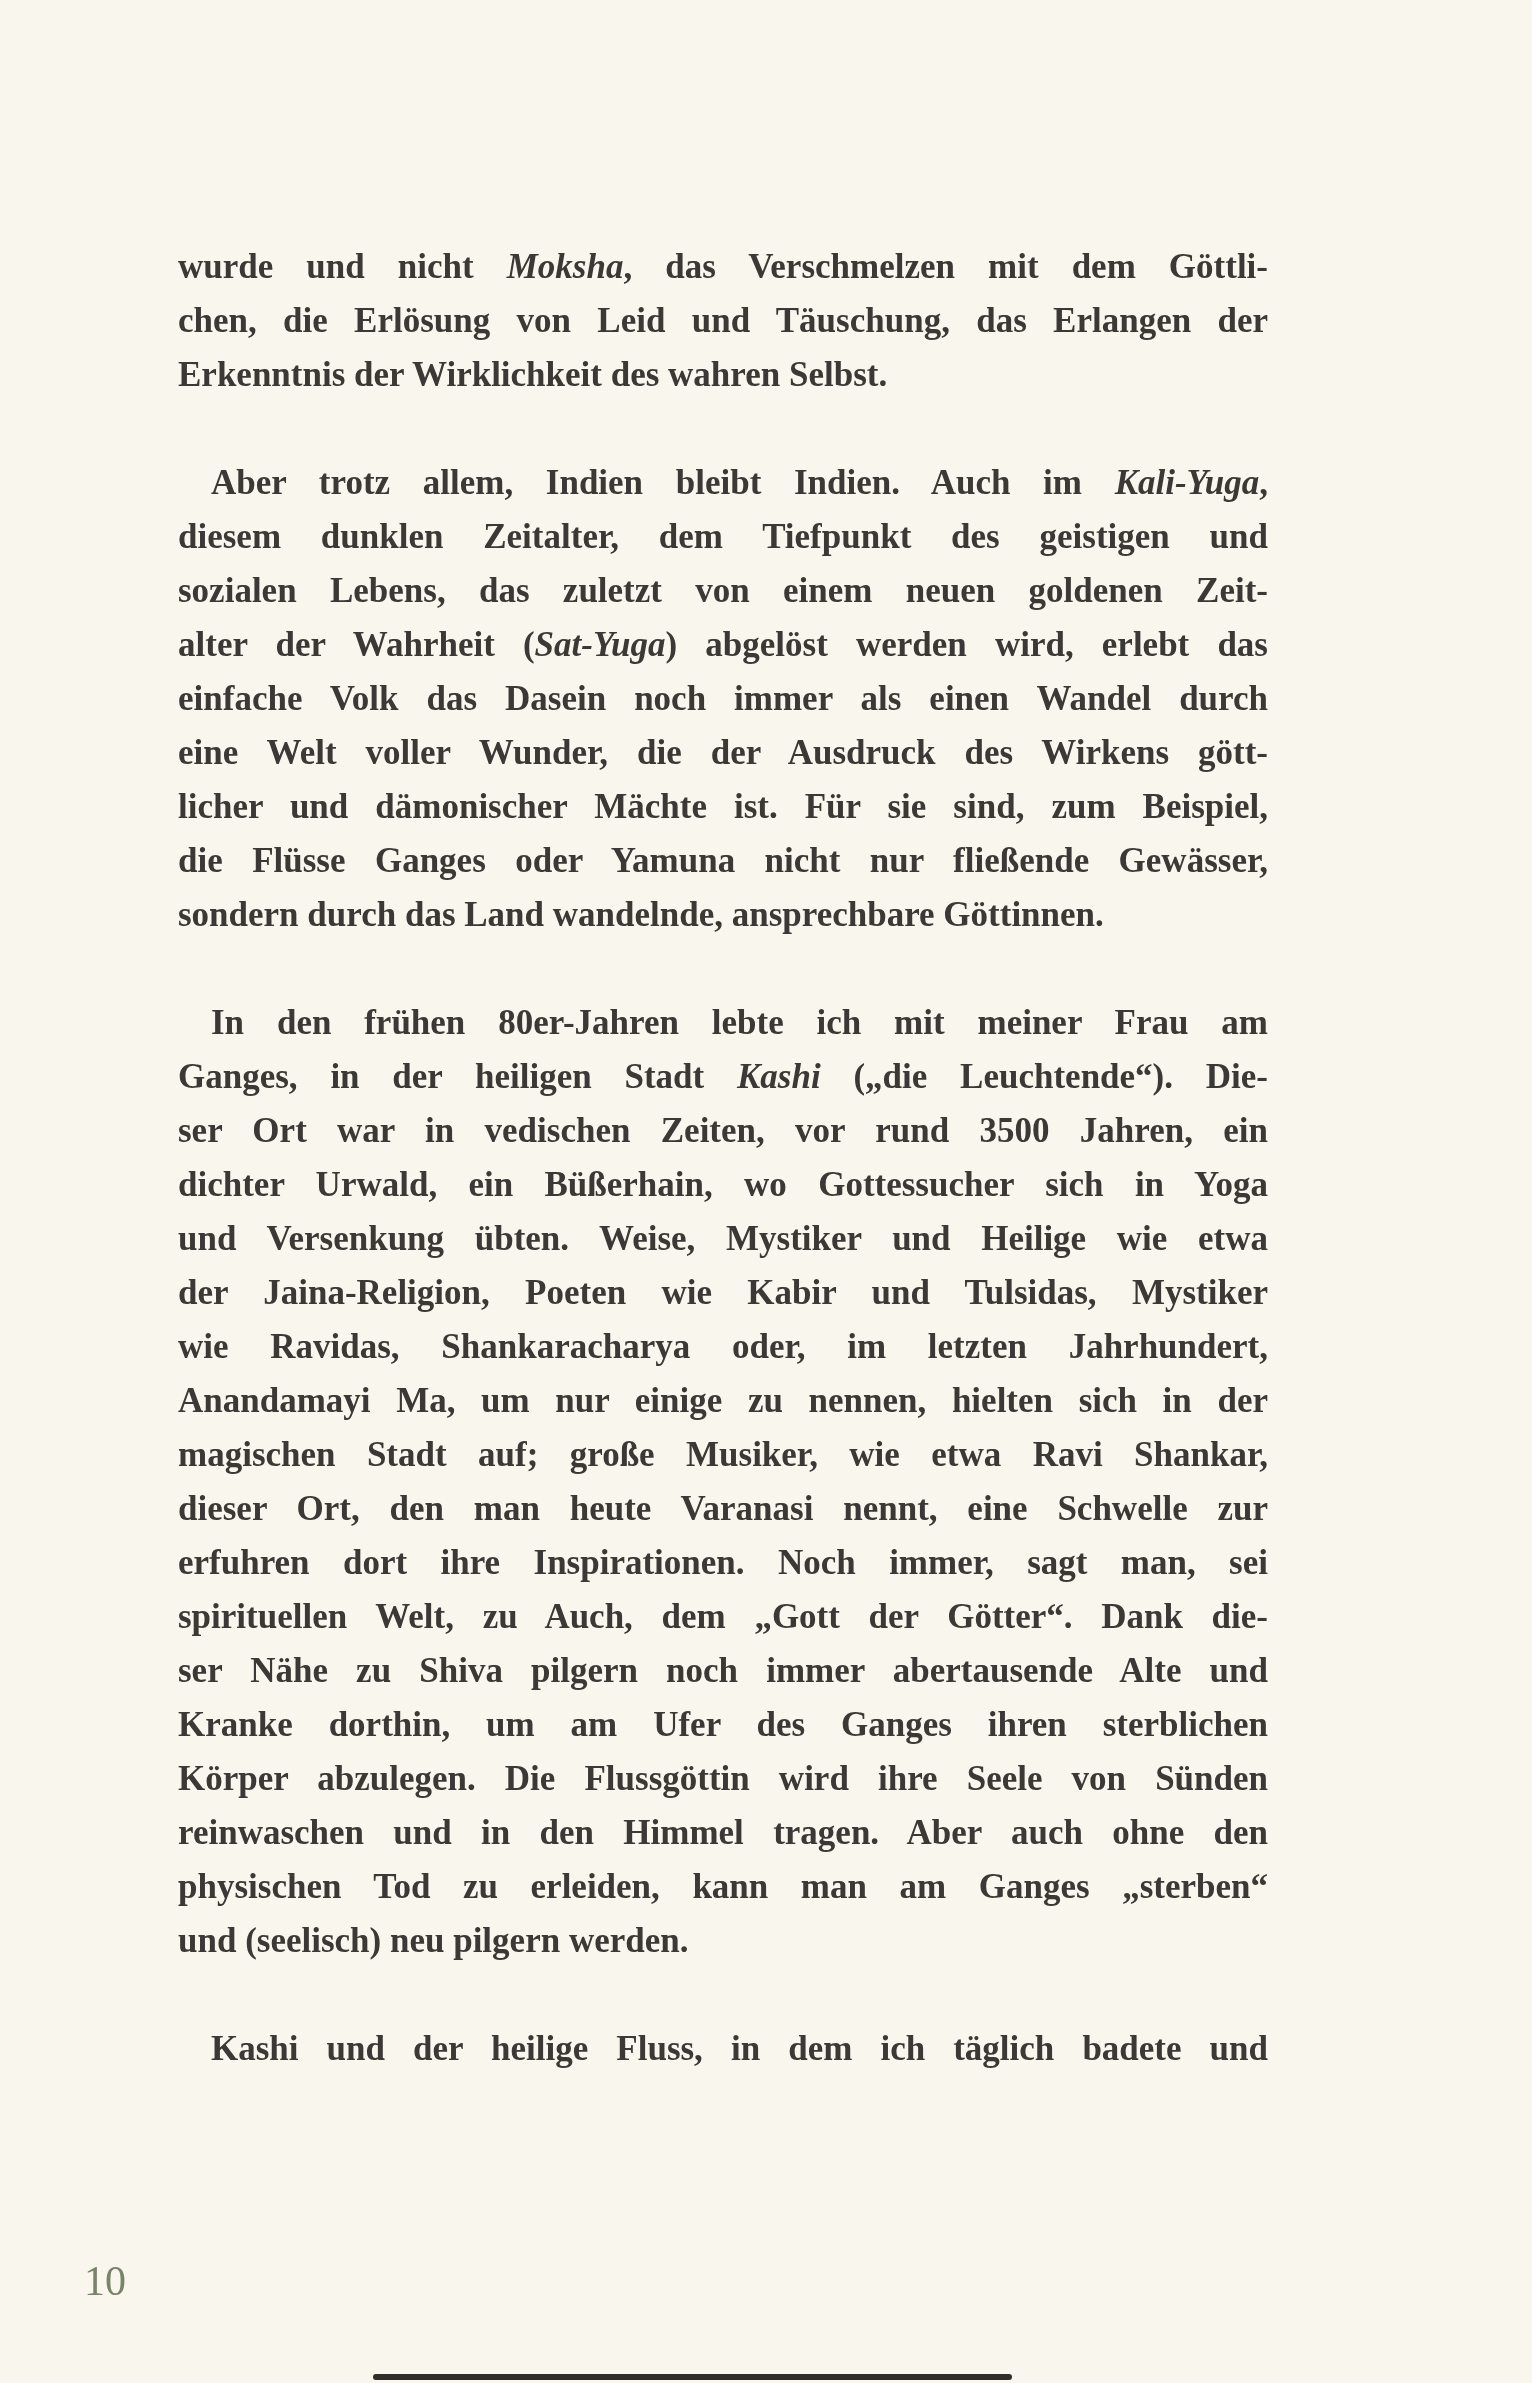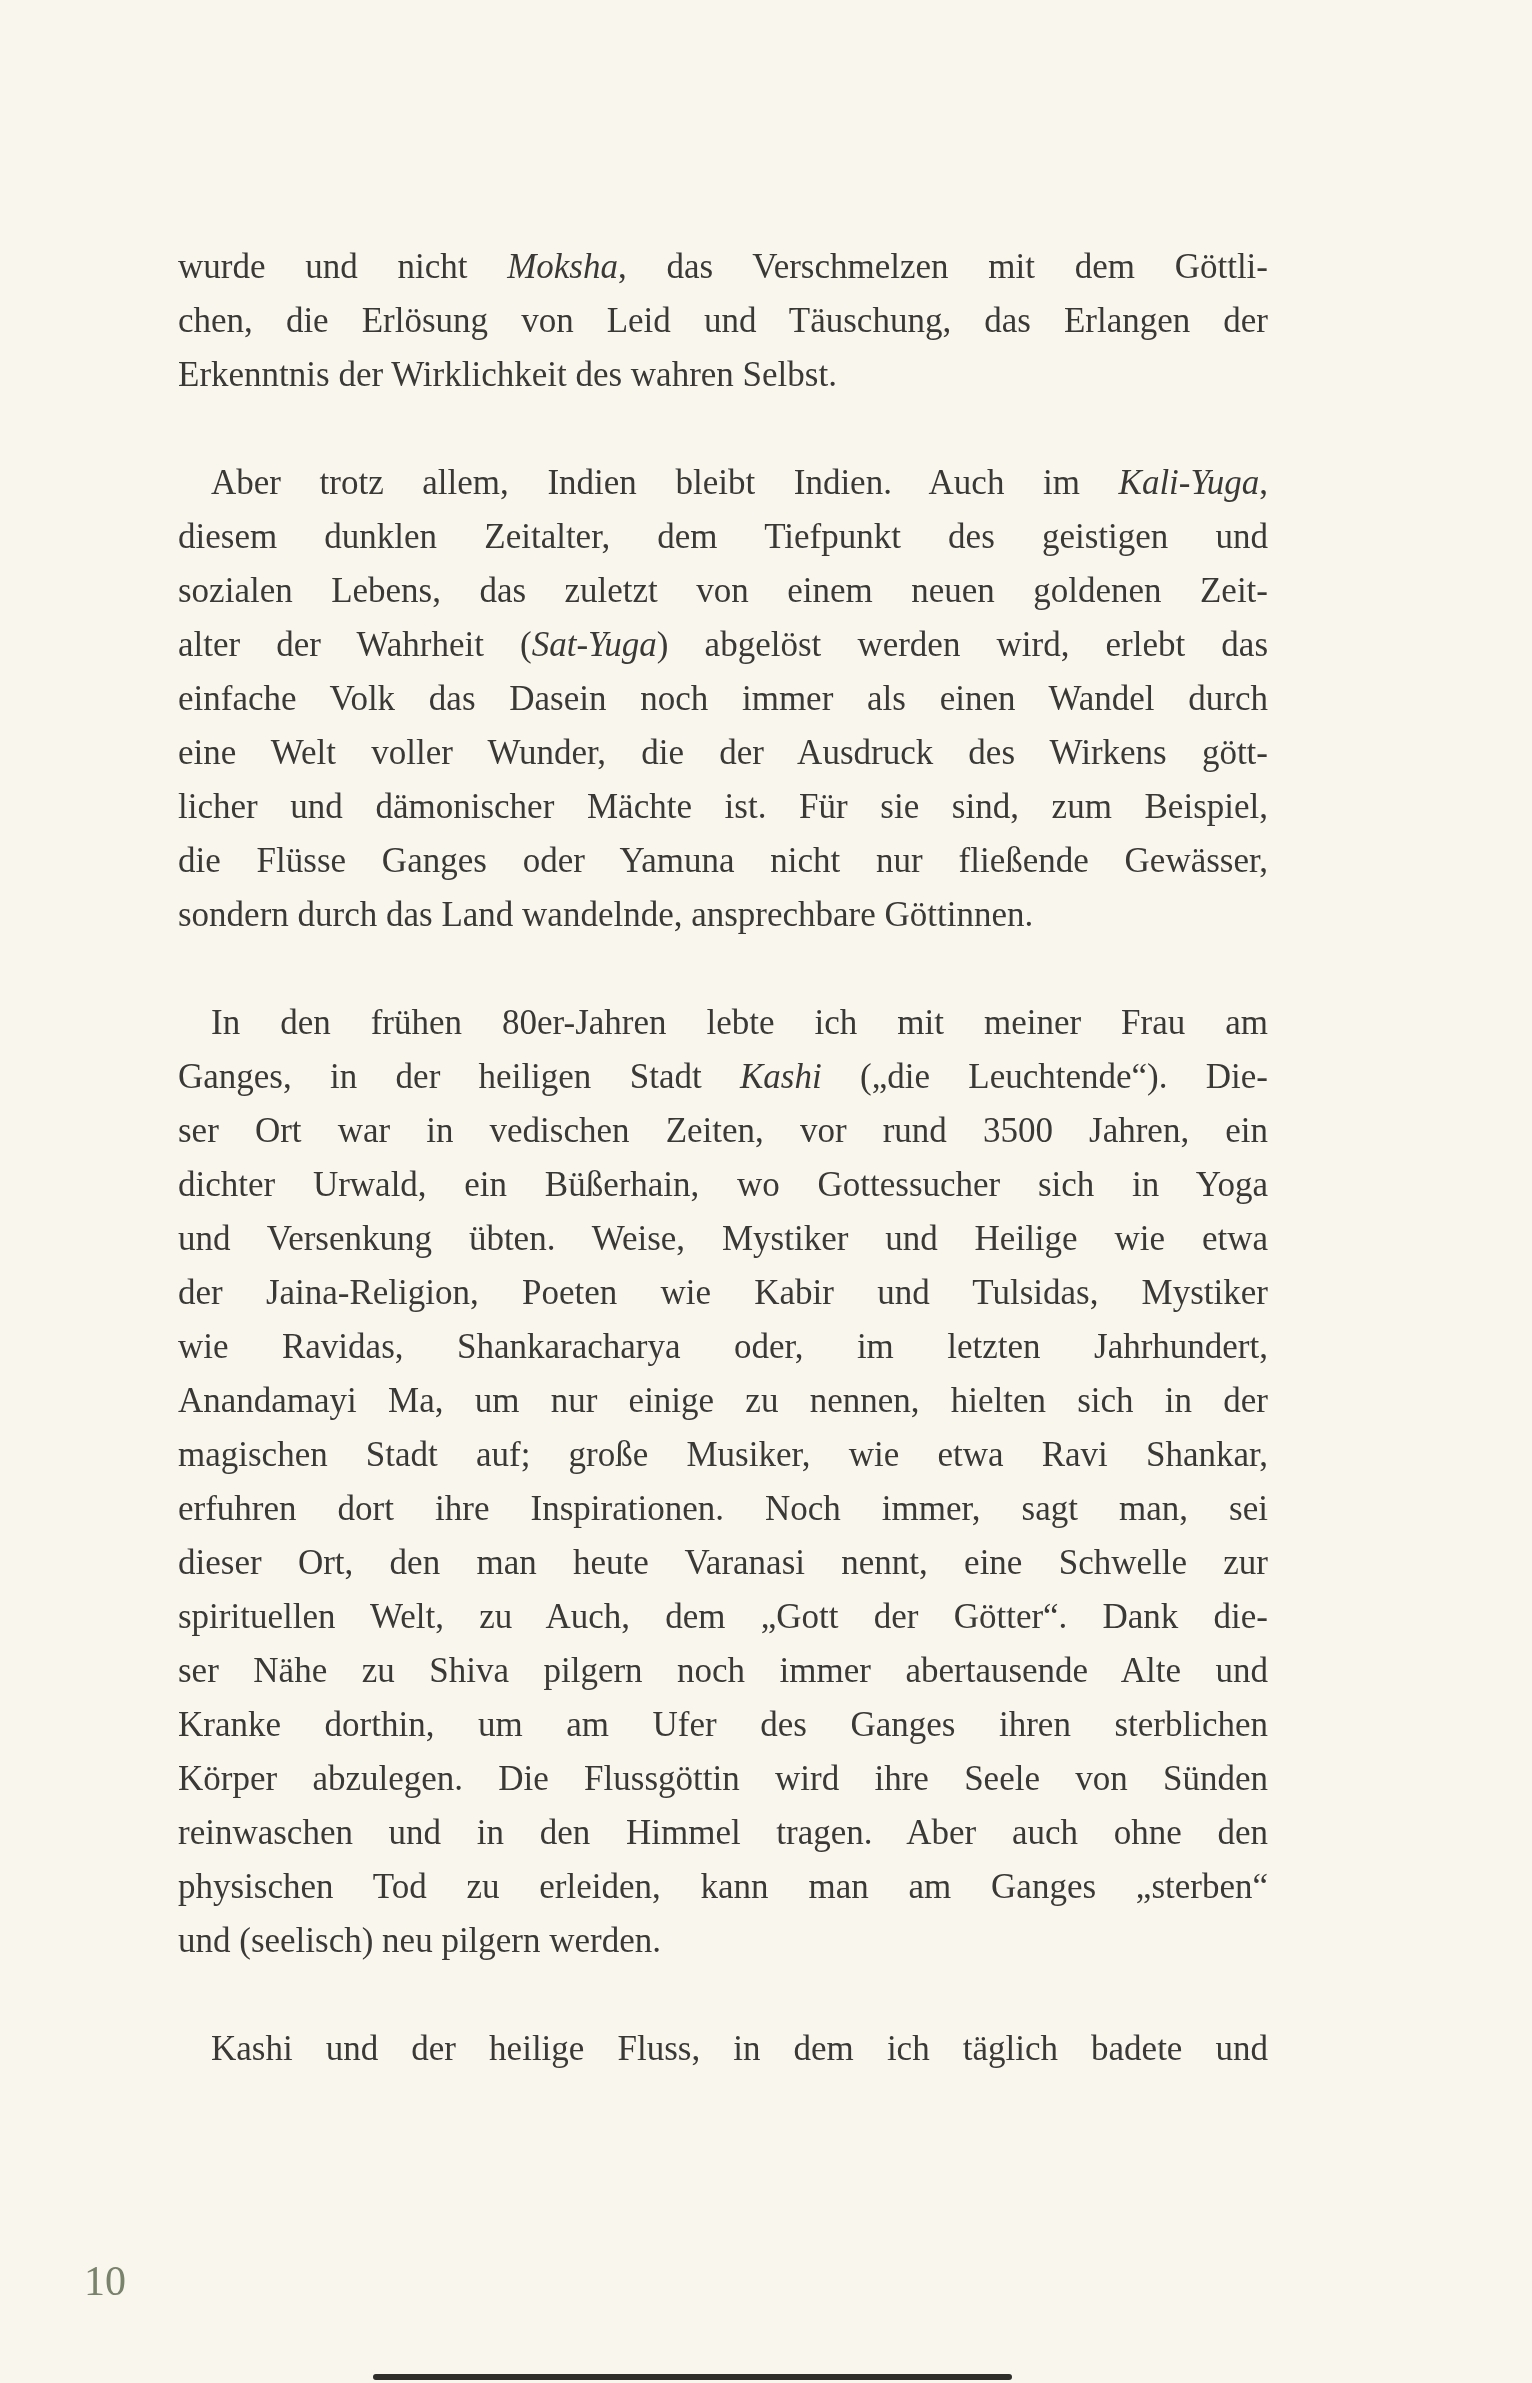--- a/index.html
+++ b/index.html
@@ -16,20 +16,21 @@
     color: #3b3935;
     overflow: hidden;
   }
   .text-block {
     position: absolute;
     left: 178px;
     top: 240px;
     width: 1090px;
     font-size: 35px;
     line-height: 54px;
+    font-weight: bold;
   }
   .para { margin: 0; }
   .para + .para { margin-top: 54px; }
   .line {
     text-align: justify;
     text-align-last: justify;
   }
   .line.last {
     text-align-last: left;
   }
@@ -80,22 +81,22 @@
       <div class="para">
         <div class="line indent"><span>In den frühen 80er-Jahren lebte ich mit meiner Frau am</span></div>
         <div class="line"><span>Ganges, in der heiligen Stadt </span><span class="it">Kashi</span><span> („die Leuchtende“). Die-</span></div>
         <div class="line"><span>ser Ort war in vedischen Zeiten, vor rund 3500 Jahren, ein</span></div>
         <div class="line"><span>dichter Urwald, ein Büßerhain, wo Gottessucher sich in Yoga</span></div>
         <div class="line"><span>und Versenkung übten. Weise, Mystiker und Heilige wie etwa</span></div>
         <div class="line"><span>der Jaina-Religion, Poeten wie Kabir und Tulsidas, Mystiker</span></div>
         <div class="line"><span>wie Ravidas, Shankaracharya oder, im letzten Jahrhundert,</span></div>
         <div class="line"><span>Anandamayi Ma, um nur einige zu nennen, hielten sich in der</span></div>
         <div class="line"><span>magischen Stadt auf; große Musiker, wie etwa Ravi Shankar,</span></div>
+        <div class="line"><span>dieser Ort, den man heute Varanasi nennt, eine Schwelle zur</span></div>
         <div class="line"><span>erfuhren dort ihre Inspirationen. Noch immer, sagt man, sei</span></div>
-        <div class="line"><span>dieser Ort, den man heute Varanasi nennt, eine Schwelle zur</span></div>
         <div class="line"><span>spirituellen Welt, zu Auch, dem „Gott der Götter“. Dank die-</span></div>
         <div class="line"><span>ser Nähe zu Shiva pilgern noch immer abertausende Alte und</span></div>
         <div class="line"><span>Kranke dorthin, um am Ufer des Ganges ihren sterblichen</span></div>
         <div class="line"><span>Körper abzulegen. Die Flussgöttin wird ihre Seele von Sünden</span></div>
         <div class="line"><span>reinwaschen und in den Himmel tragen. Aber auch ohne den</span></div>
         <div class="line"><span>physischen Tod zu erleiden, kann man am Ganges „sterben“</span></div>
         <div class="line last"><span>und (seelisch) neu pilgern werden.</span></div>
       </div>
       <div class="para">
         <div class="line indent"><span>Kashi und der heilige Fluss, in dem ich täglich badete und</span></div>

